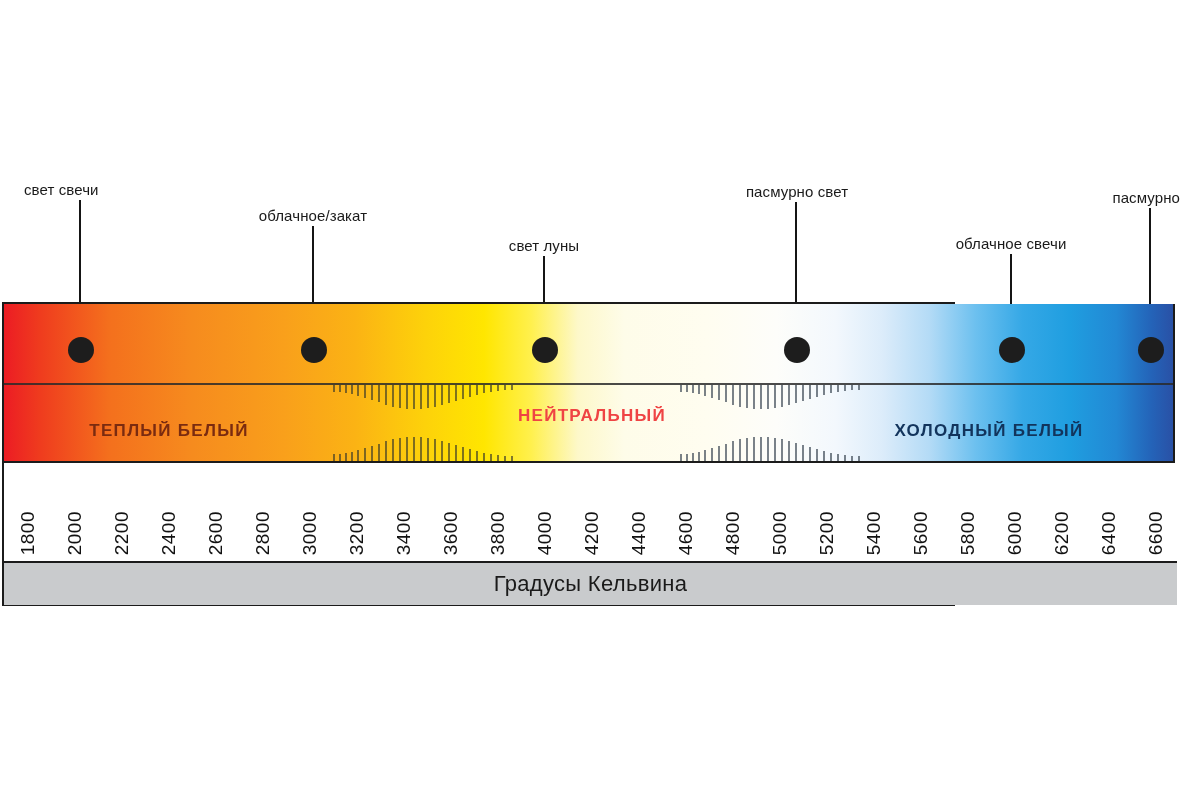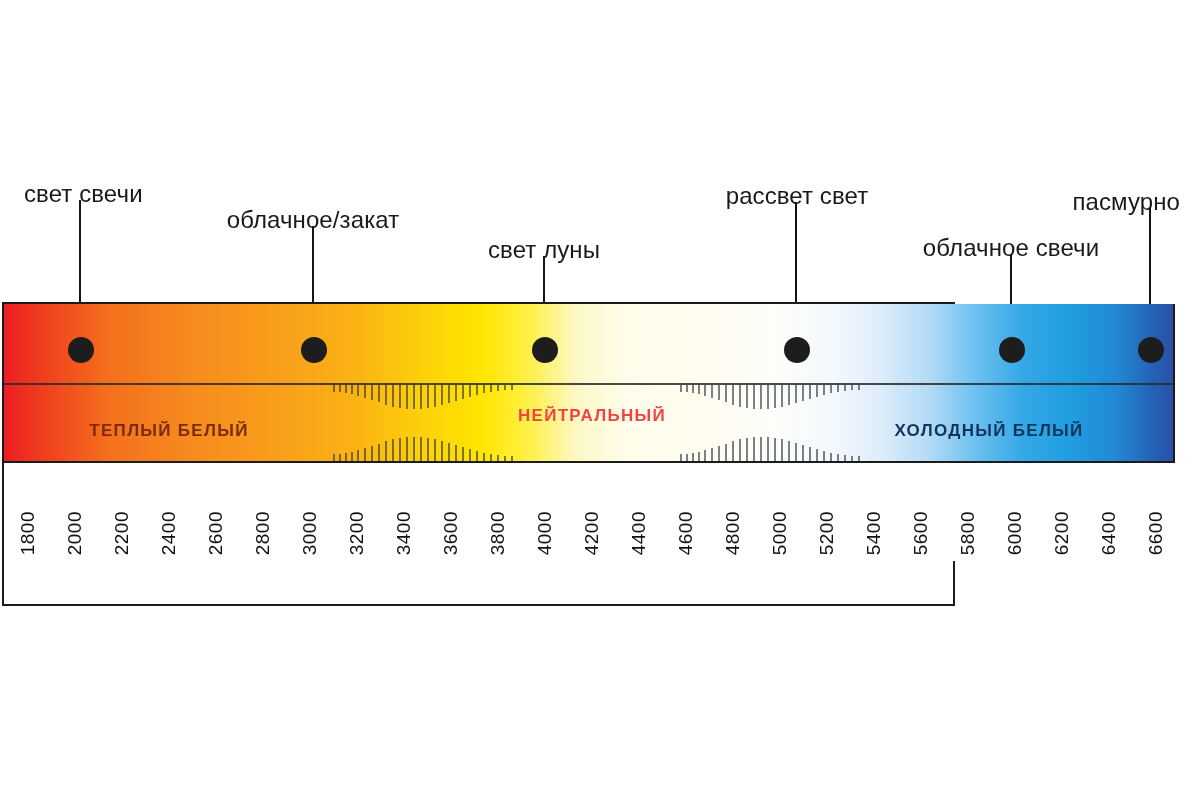--- a/index.html
+++ b/index.html
@@ -18,21 +18,21 @@
   #stage {
     position: absolute;
     left: 0; top: 0;
     width: 1200px;
     height: 800px;
   }
 
   
   .callout-label {
     position: absolute;
-    font-size: 24px;
+    font-size: 15px;
     color: #1a1a1a;
     white-space: nowrap;
     letter-spacing: 0.1px;
     line-height: 1;
   }
   .callout-label.anchor-left   { transform: translateX(0); }
   .callout-label.anchor-center { transform: translateX(-50%); }
   .callout-label.anchor-right  { transform: translateX(-100%); }
 
   .leader-line {
@@ -164,21 +164,21 @@
 
     <div class="callout-label anchor-left" style="left:24px; top:182px;">свет свечи</div>
     <div class="leader-line" style="left:79px; top:200px; height:150px;"></div>
 
     <div class="callout-label anchor-center" style="left:313px; top:208px;">облачное/закат</div>
     <div class="leader-line" style="left:312px; top:226px; height:124px;"></div>
 
     <div class="callout-label anchor-center" style="left:544px; top:238px;">свет луны</div>
     <div class="leader-line" style="left:543px; top:256px; height:94px;"></div>
 
-    <div class="callout-label anchor-center" style="left:797px; top:184px;">рассвет свет</div>
+    <div class="callout-label anchor-center" style="left:797px; top:184px;">пасмурно свет</div>
     <div class="leader-line" style="left:795px; top:202px; height:148px;"></div>
 
     <div class="callout-label anchor-center" style="left:1011px; top:236px;">облачное свечи</div>
     <div class="leader-line" style="left:1010px; top:254px; height:96px;"></div>
 
     <div class="callout-label anchor-right" style="left:1180px; top:190px;">пасмурно</div>
     <div class="leader-line" style="left:1149px; top:208px; height:142px;"></div>
 
   </div>
 
@@ -371,15 +371,18 @@
       <div class="k-number" style="left:812px;">5200</div>
       <div class="k-number" style="left:859px;">5400</div>
       <div class="k-number" style="left:906px;">5600</div>
       <div class="k-number" style="left:953px;">5800</div>
       <div class="k-number" style="left:1000px;">6000</div>
       <div class="k-number" style="left:1047px;">6200</div>
       <div class="k-number" style="left:1094px;">6400</div>
       <div class="k-number" style="left:1141px;">6600</div>
     </div>
 
+    <div id="caption-bar">
+      <span id="caption-text">Градусы Кельвина</span>
+    </div>
 
   </div>
 </div>
 
 </body></html>

